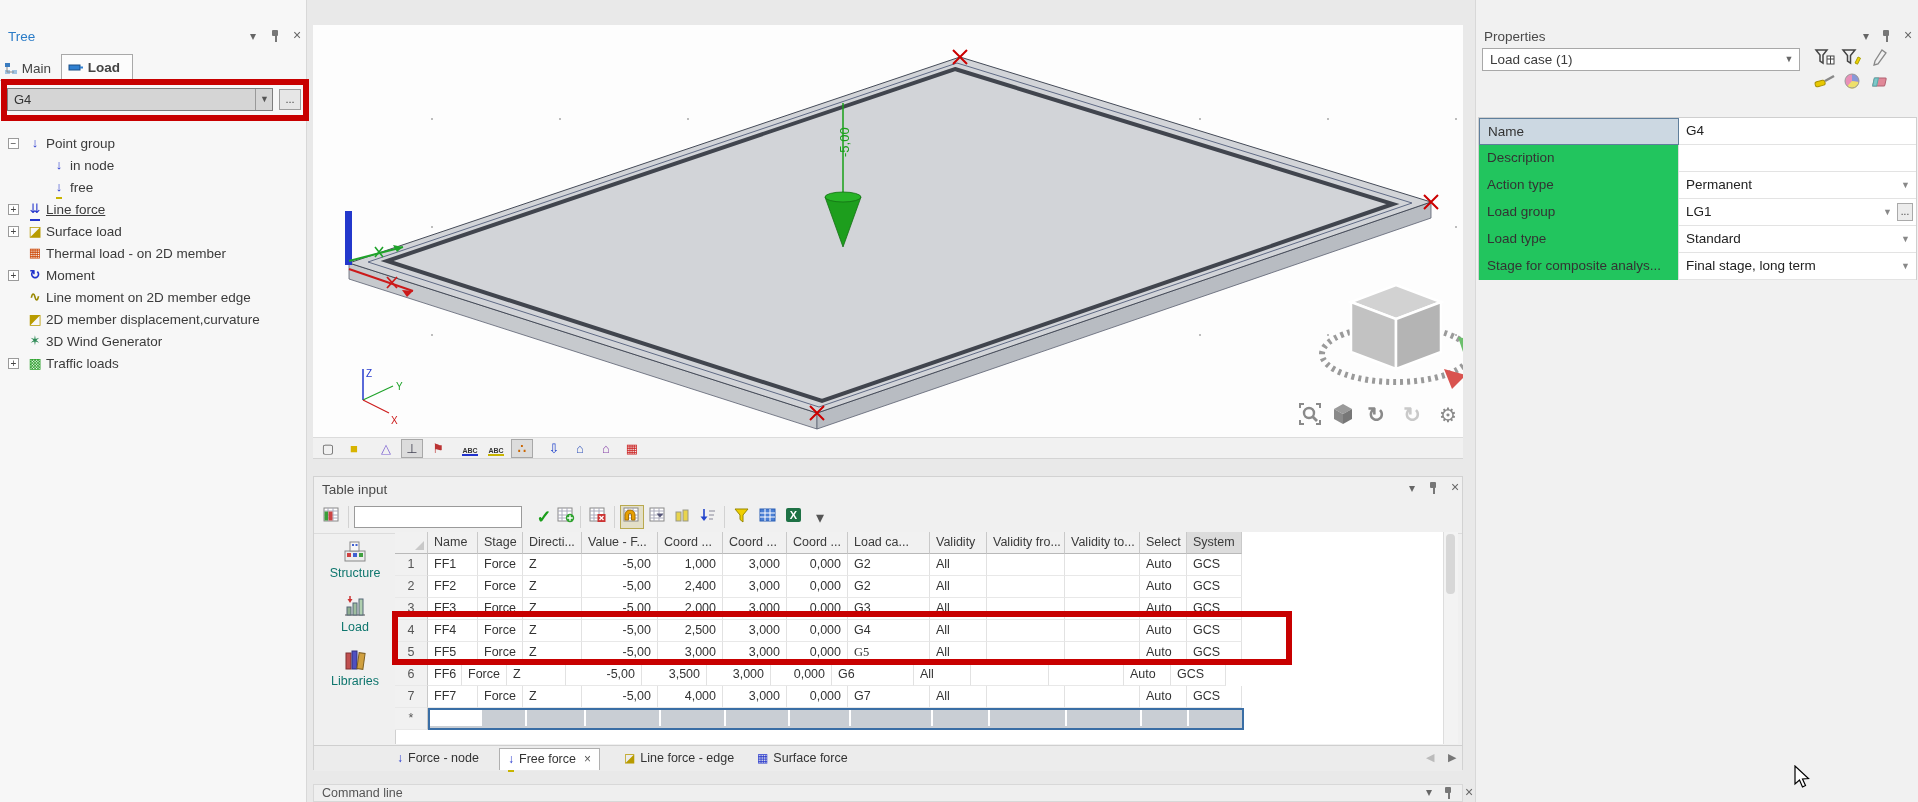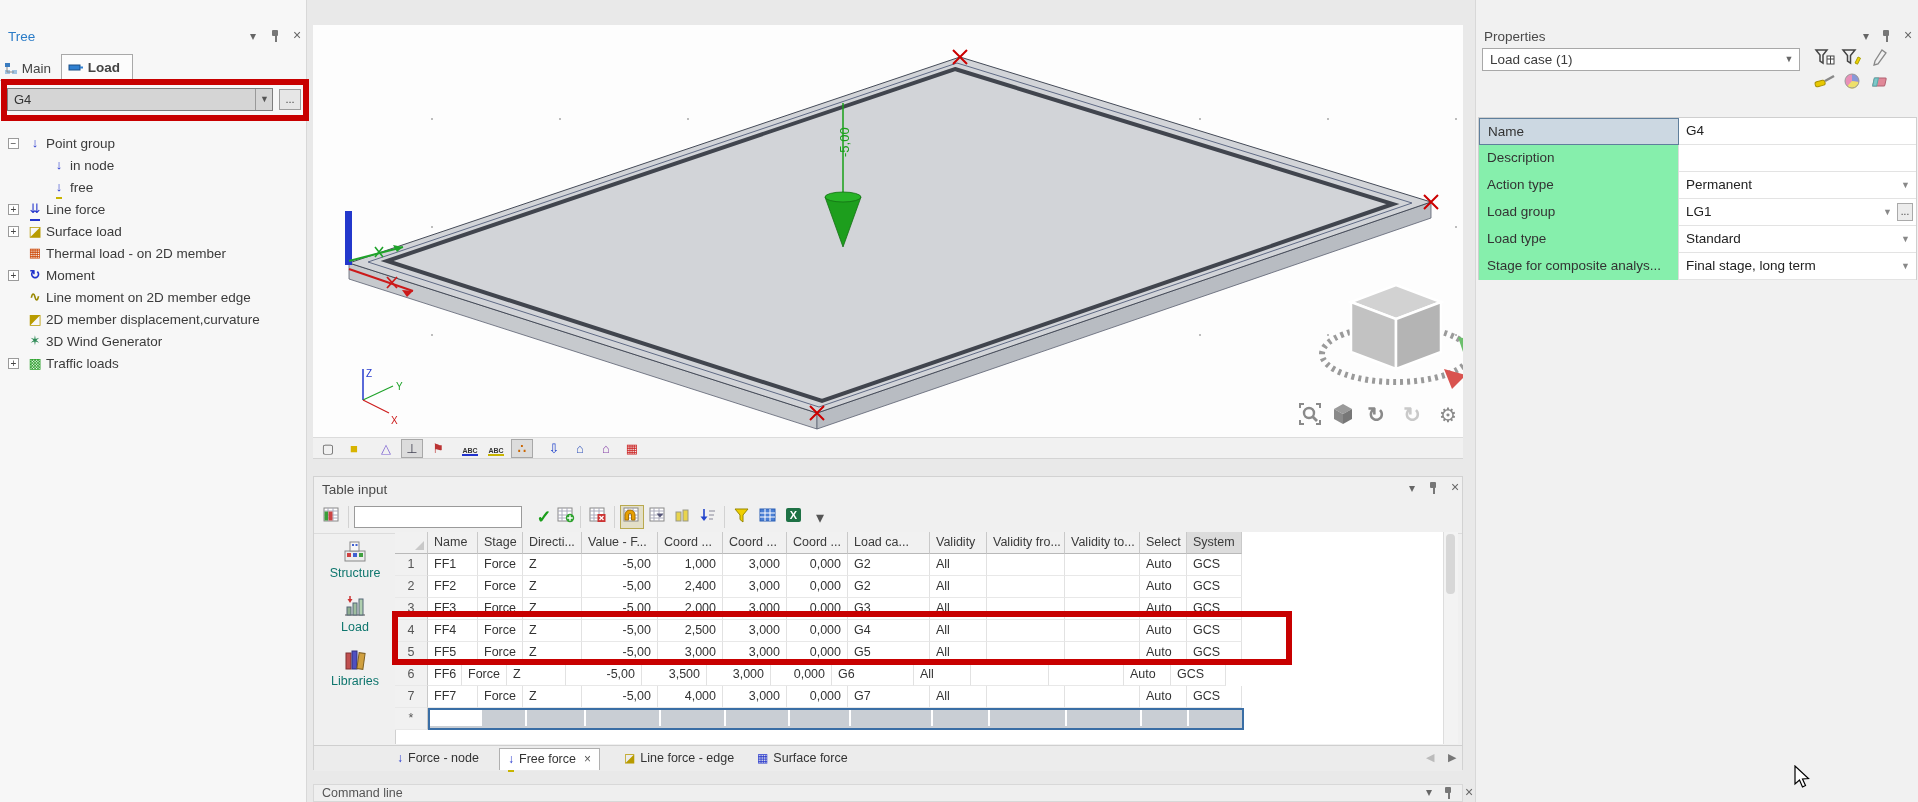--- a/index.html
+++ b/index.html
@@ -99,21 +99,21 @@
   
   #props-panel{left:1475px;top:0;width:443px;height:802px;background:#f1f1f1;border-left:1px solid #d8d8d8;}
   #props-title{left:8px;top:29px;}
   #lc-combo{left:6px;top:48px;width:318px;height:23px;background:#fff;border:1px solid #a8a8a8;
     box-sizing:border-box;font-size:13.5px;line-height:21px;color:#3c3c3c;padding-left:7px;}
   #lc-combo-dd{left:305px;top:50px;width:16px;height:19px;text-align:center;font-size:9px;
     line-height:19px;color:#666;}
   .pico{position:absolute;width:24px;height:22px;text-align:center;line-height:22px;}
   #prop-grid{left:2px;top:117px;width:439px;height:163px;border:1px solid #cfcfcf;background:#fff;box-sizing:border-box;}
   .prow{position:absolute;left:0;width:437px;height:27px;background:#fff;border-bottom:1px solid #e3e3e3;box-sizing:border-box;}
-  .plab{position:absolute;left:0;top:0;width:200px;height:27px;background:#86efac;border-right:1px solid #dcdcdc;
+  .plab{position:absolute;left:0;top:0;width:200px;height:27px;background:#22c55e;border-right:1px solid #dcdcdc;
     font-size:13.5px;line-height:26px;padding-left:8px;color:#333;box-sizing:border-box;white-space:nowrap;overflow:hidden;}
   .plab.sel{background:#ccd8e2;border:1px solid #5f7f9c;}
   .pval{position:absolute;left:207px;top:0;font-size:13.5px;line-height:26px;color:#222;white-space:nowrap;}
   .pdd{position:absolute;right:6px;top:0;line-height:26px;font-size:9px;color:#888;}
   .pmore{position:absolute;right:3px;top:4px;width:16px;height:18px;background:#ececec;border:1px solid #aaa;
     font-size:10px;line-height:15px;text-align:center;color:#444;box-sizing:border-box;}
   #mouse-cursor{left:1792px;top:765px;z-index:80;}
 </style>
 </head>
 <body>
@@ -157,21 +157,21 @@
         <div class="ticon" style="left: 50px;"><span class="g" style="color:#2233cc;font-weight:bold">↓</span></div>
         <div class="lbl" style="left: 70px;">in node</div>
       </div>
       <div class="titem" style="top: 177px;">
         <div class="ticon" style="left: 50px;"><span class="g" style="color:#2233cc;font-weight:bold;border-bottom:2px solid #c8b400">↓</span></div>
         <div class="lbl" style="left: 70px;">free</div>
       </div>
       <div class="titem" style="top: 199px;">
         <div class="exp">+</div>
         <div class="ticon" style="left: 26px;"><span class="g" style="color:#2233cc;border-bottom:2px solid #2233cc">⇊</span></div>
-        <div class="lbl" style="left: 46px;">Line force</div>
+        <div class="lbl" style="left: 46px; text-decoration: underline;">Line force</div>
       </div>
       <div class="titem" style="top: 221px;">
         <div class="exp">+</div>
         <div class="ticon" style="left: 26px;"><span class="g" style="color:#b89b00;font-size:14px">◪</span></div>
         <div class="lbl" style="left: 46px;">Surface load</div>
       </div>
       <div class="titem" style="top: 243px;">
         <div class="ticon" style="left: 26px;"><span class="g" style="color:#cc4400;">▦</span></div>
         <div class="lbl" style="left: 46px;">Thermal load - on 2D member</div>
       </div>
@@ -487,21 +487,21 @@
     </div>
     <div class="gr" style="top: 110px;">
       <div class="td num" style="width: 33px;">5</div>
       <div class="td" style="width: 50px;">FF5</div>
       <div class="td" style="width: 45px;">Force</div>
       <div class="td" style="width: 59px;">Z</div>
       <div class="td r" style="width: 76px;">-5,00</div>
       <div class="td r" style="width: 65px;">3,000</div>
       <div class="td r" style="width: 64px;">3,000</div>
       <div class="td r" style="width: 61px;">0,000</div>
-      <div class="td" style="width: 82px;">G5</div>
+      <div class="td" style="width: 82px; font-family: Liberation Serif, serif;">G5</div>
       <div class="td" style="width: 57px;">All</div>
       <div class="td" style="width: 78px;"></div>
       <div class="td" style="width: 75px;"></div>
       <div class="td" style="width: 47px;">Auto</div>
       <div class="td" style="width: 55px;">GCS</div>
     </div>
     <div class="gr" style="top: 132px;">
       <div class="td num" style="width: 33px;">6</div>
       <div class="td" style="width: 34px;">FF6</div>
       <div class="td" style="width: 45px;">Force</div>

